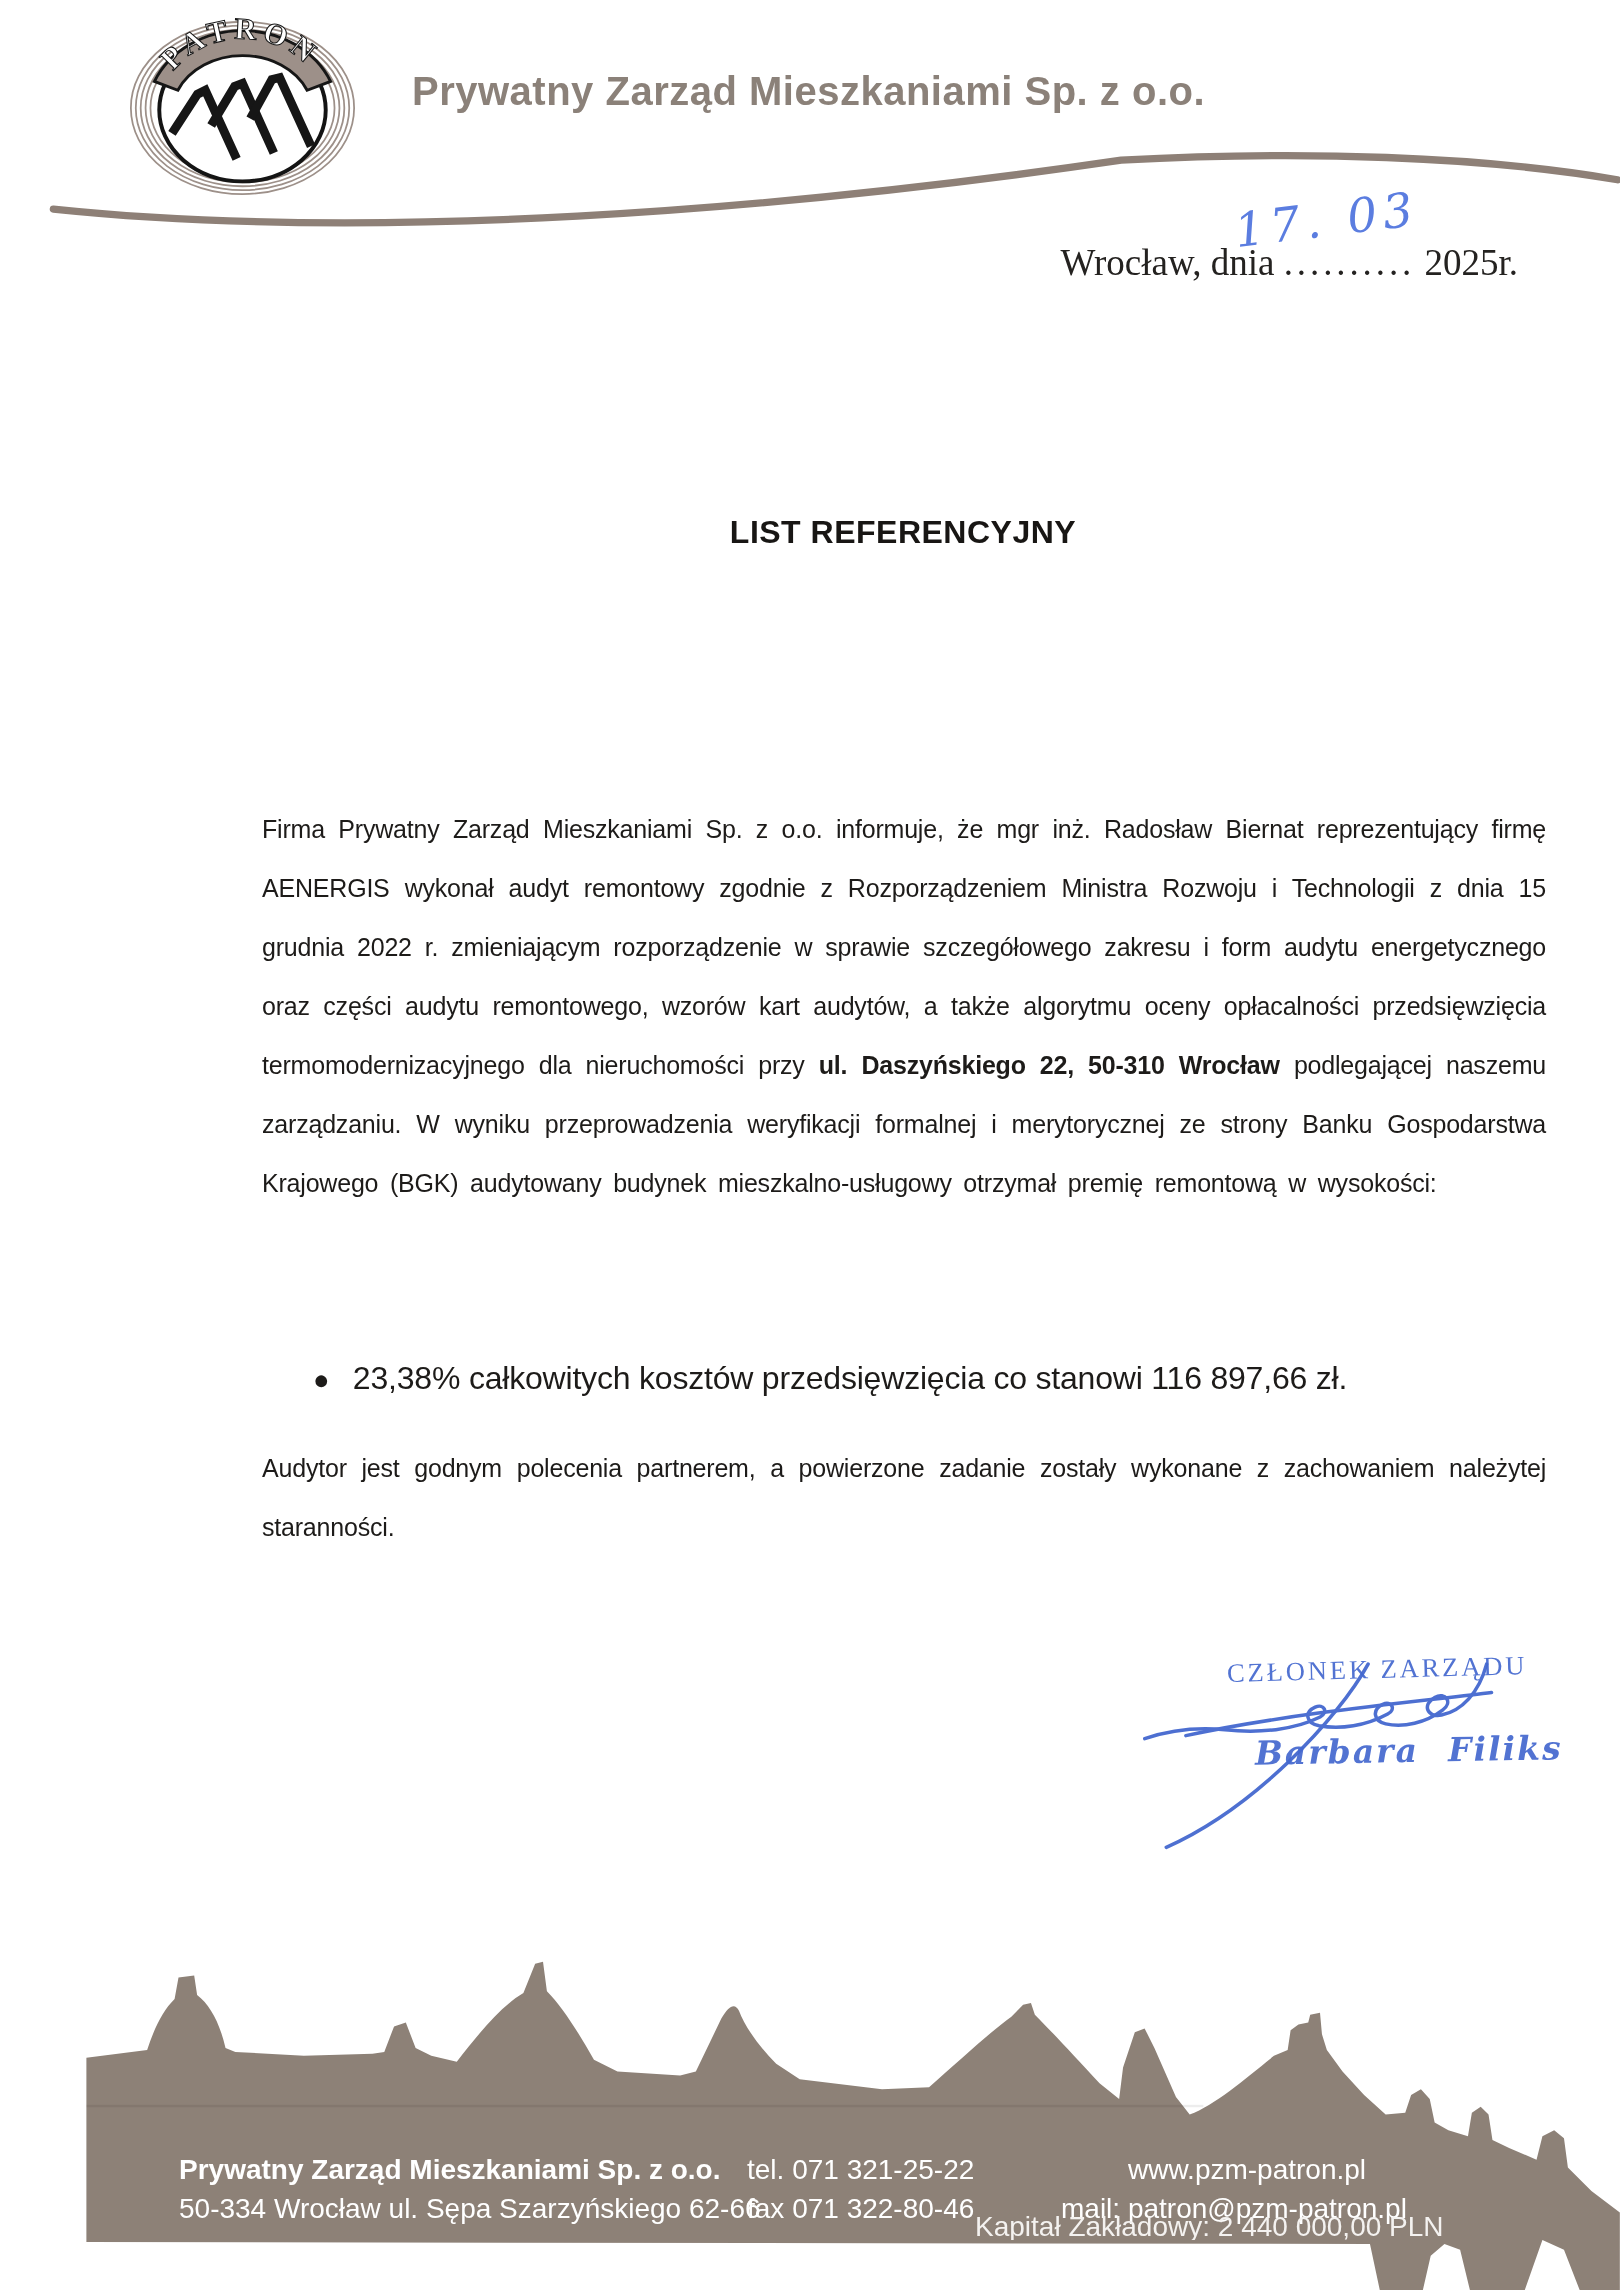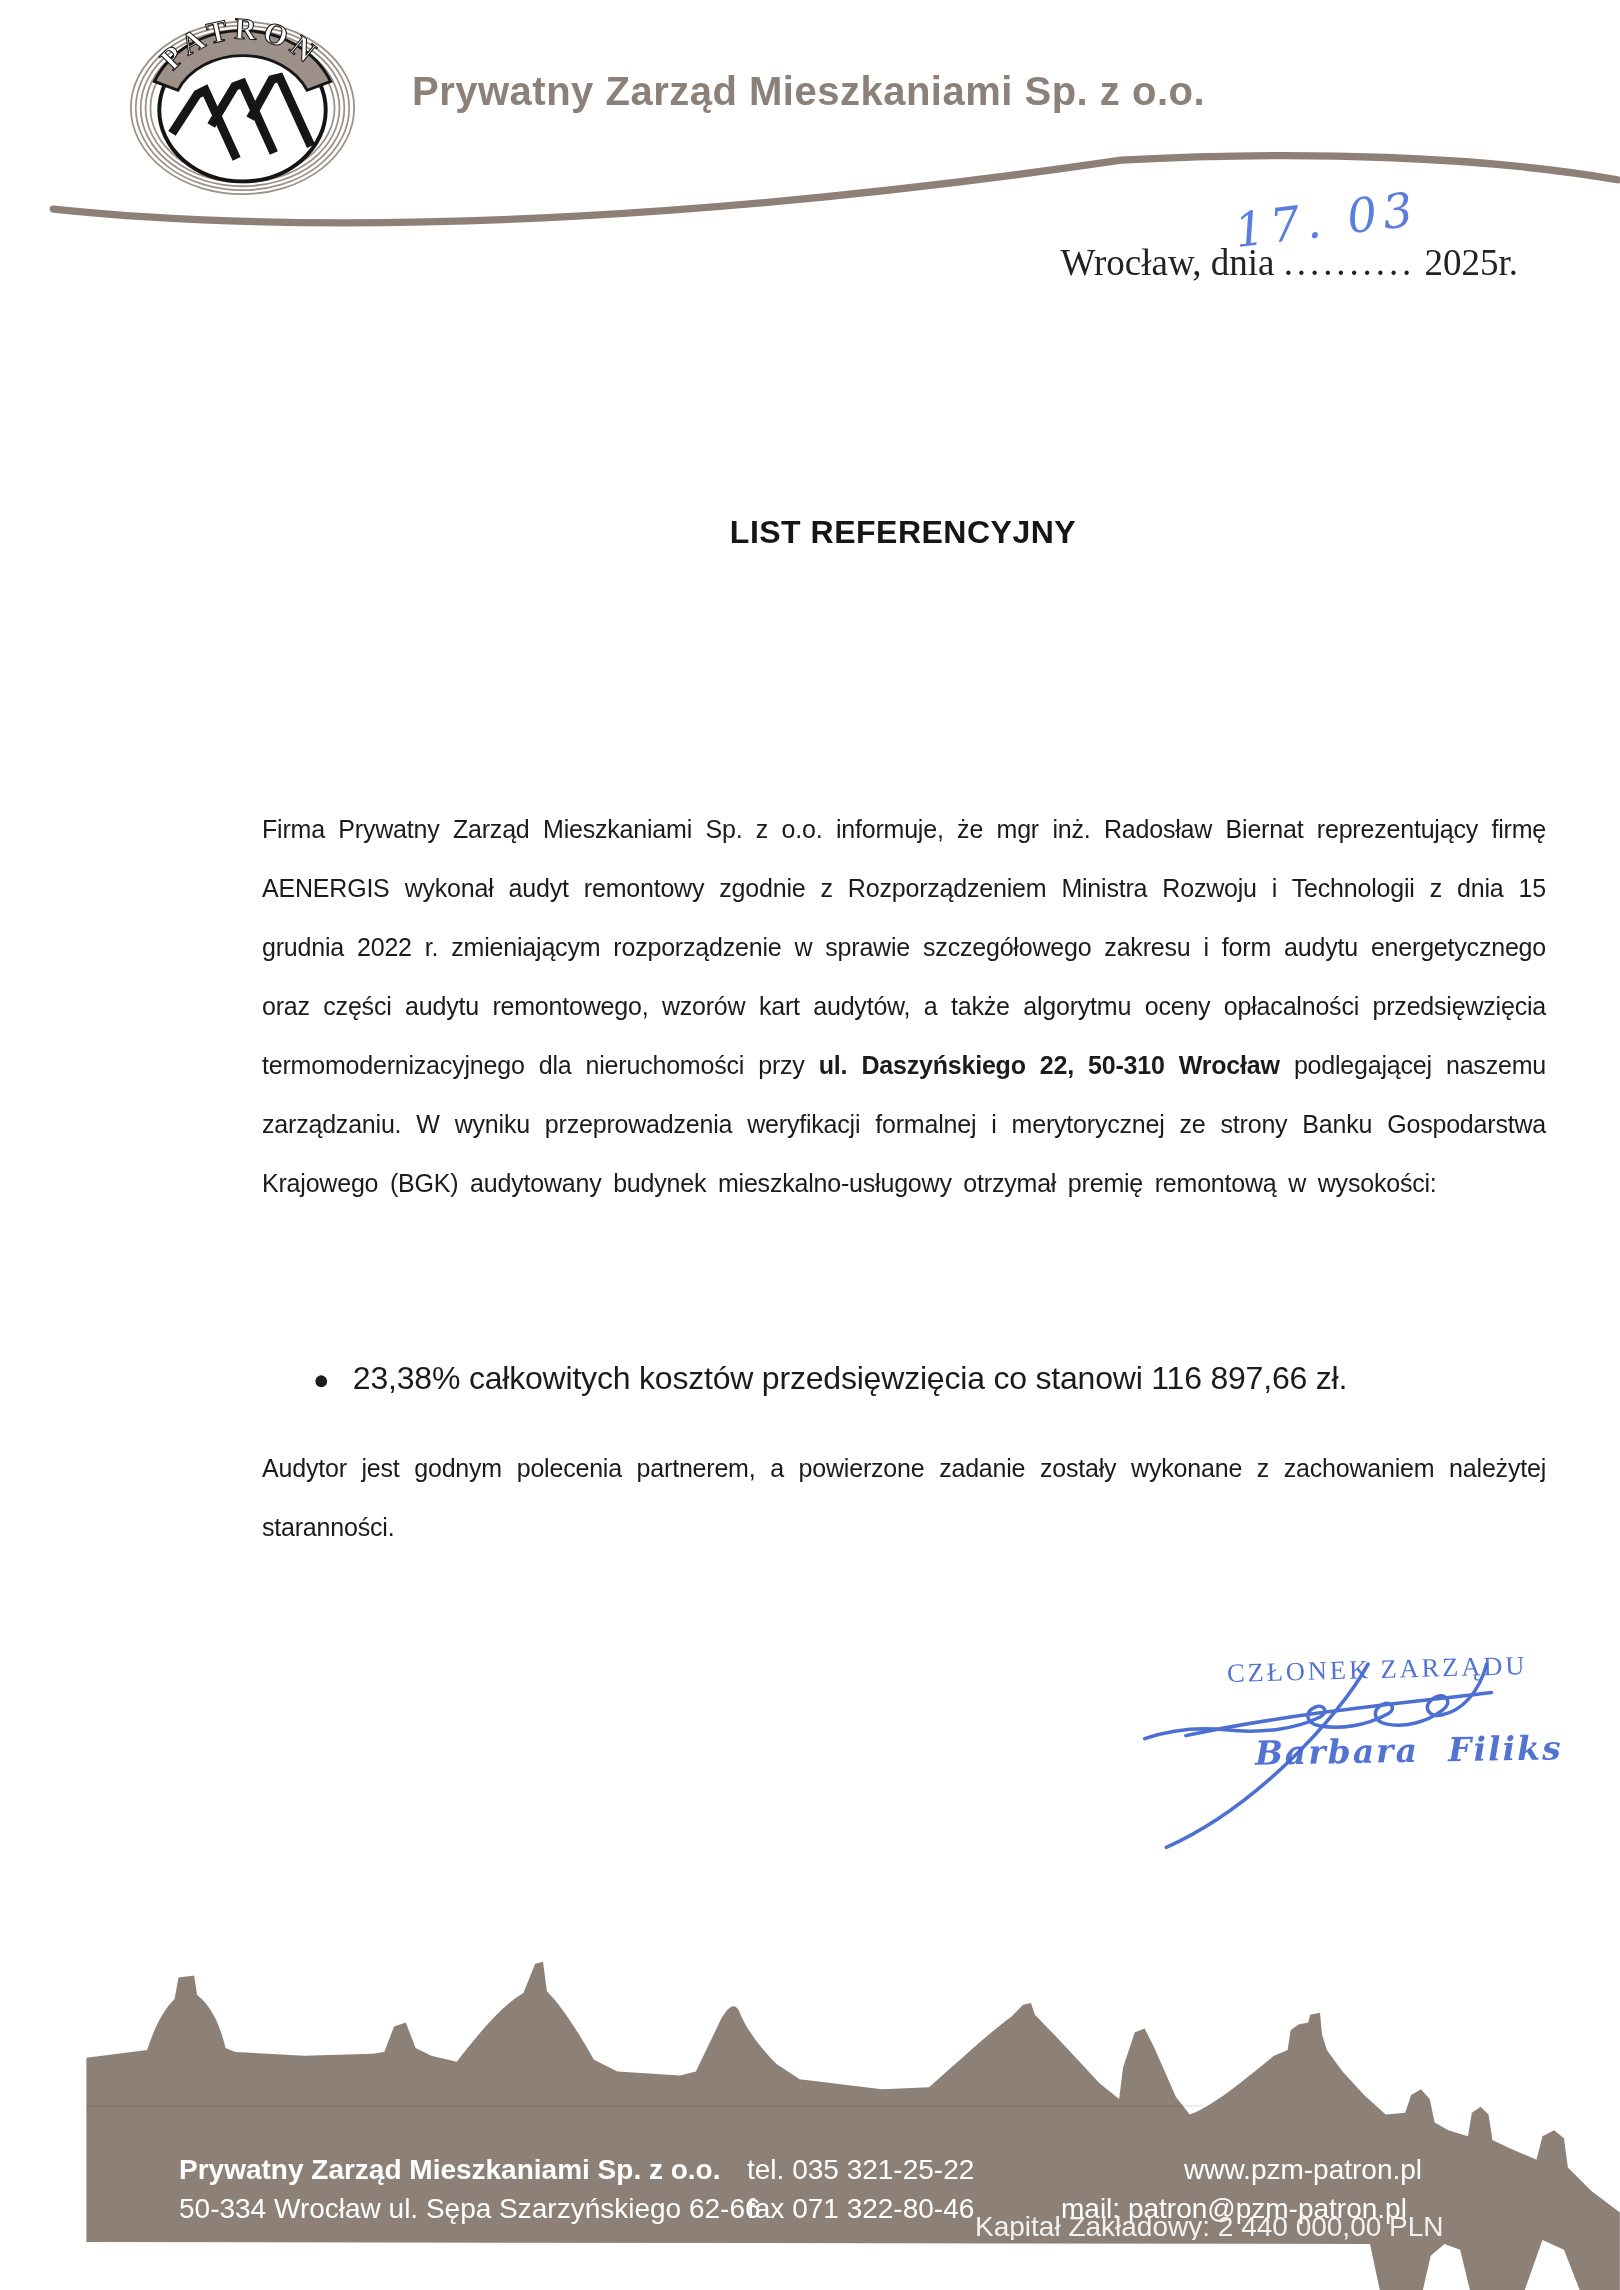--- a/index.html
+++ b/index.html
@@ -164,22 +164,22 @@
       L1568,214 L1574,190 L1586,184 L1596,192 L1600,222
       L1624,246 L1653,268
       L1653,347 L1612,347 L1596,306 L1574,296 L1556,347
       L1500,347 L1490,306 L1474,300 L1460,312 L1452,347
       L1408,347 L1398,300
       L88,298 Z"></path>
     <rect x="88" y="158" width="1140" height="2.5" fill="rgba(0,0,0,0.07)"></rect>
   </svg>
 
   <div class="abs footer-text f-bold" style="left:179px;top:2154px;">Prywatny Zarząd Mieszkaniami Sp. z o.o.</div>
-  <div class="abs footer-text" style="left:747px;top:2154px;">tel.  035 321-25-22</div>
-  <div class="abs footer-text" style="left:1184px;top:2154px;">www.pzm-patron.pl</div>
+  <div class="abs footer-text" style="left:747px;top:2154px;">tel.  071 321-25-22</div>
+  <div class="abs footer-text" style="left:1128px;top:2154px;">www.pzm-patron.pl</div>
 
   <div class="abs footer-text" style="left:179px;top:2193px;">50-334 Wrocław ul. Sępa Szarzyńskiego 62-66</div>
   <div class="abs footer-text" style="left:747px;top:2193px;">fax  071 322-80-46</div>
   <div class="abs footer-text" style="left:1024px;top:2193px;margin-left:37px;">mail: patron@pzm-patron.pl</div>
 
   <div class="abs footer-registry-clip">
     <span style="left:796px;">Kapitał Zakładowy: 2 440 000,00 PLN</span>
   </div>
 
 </div>

